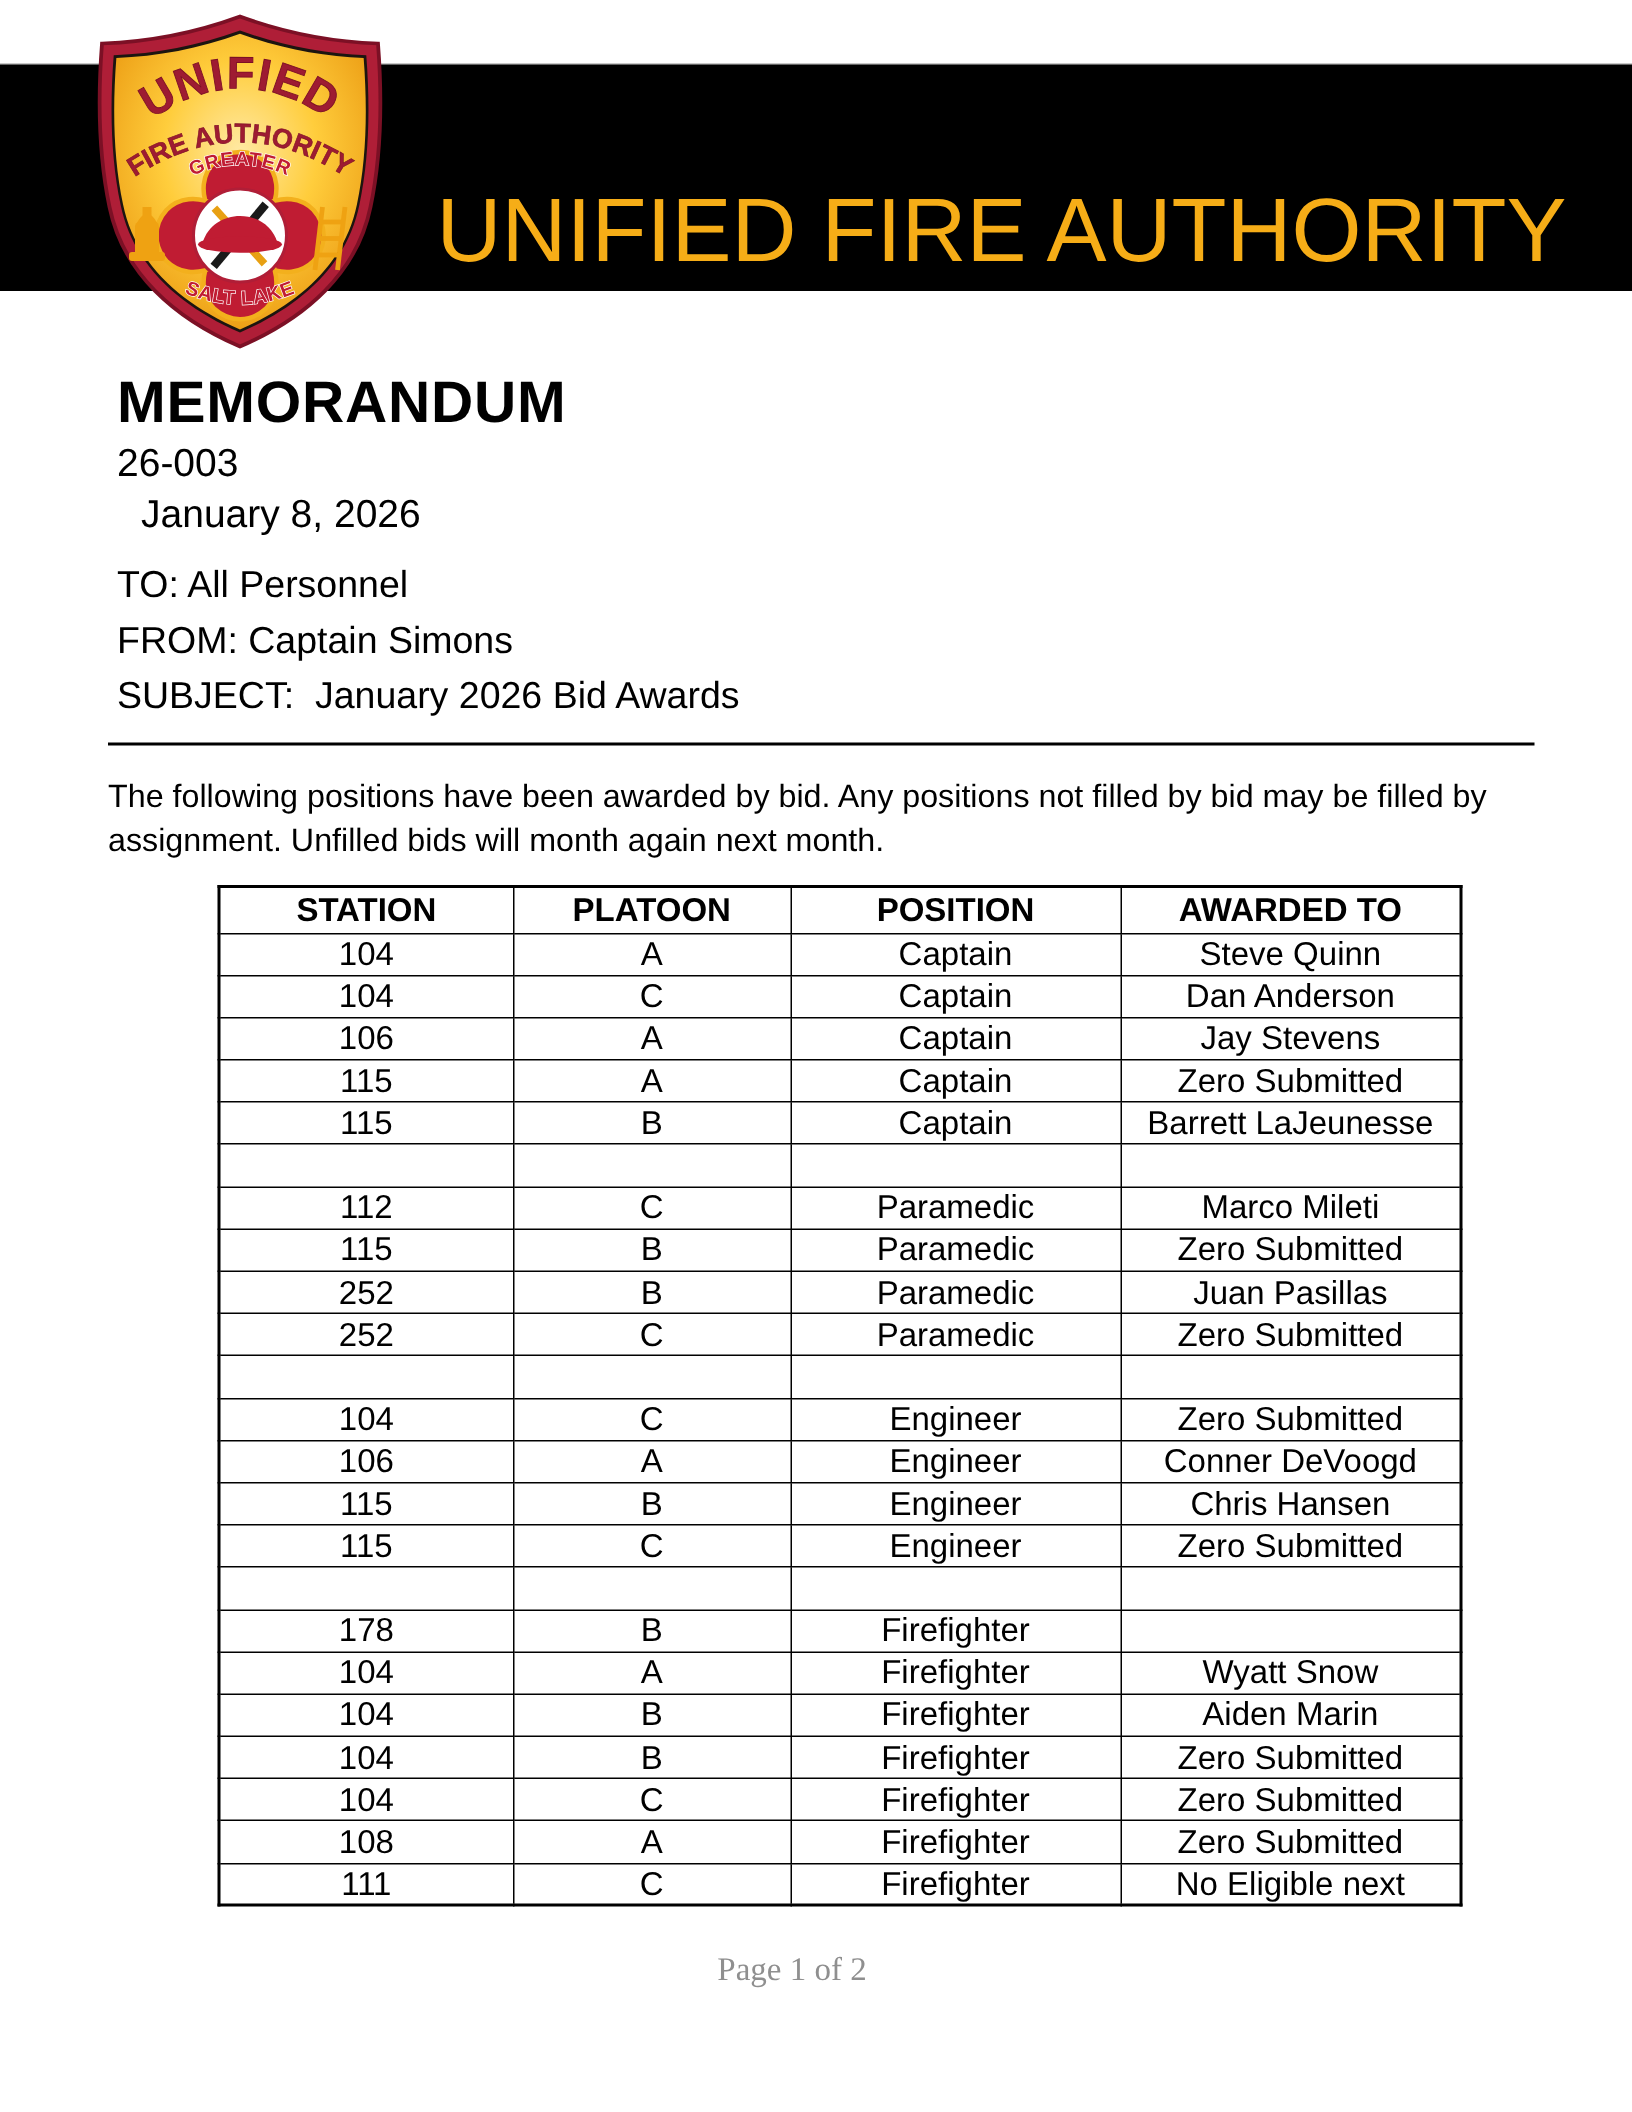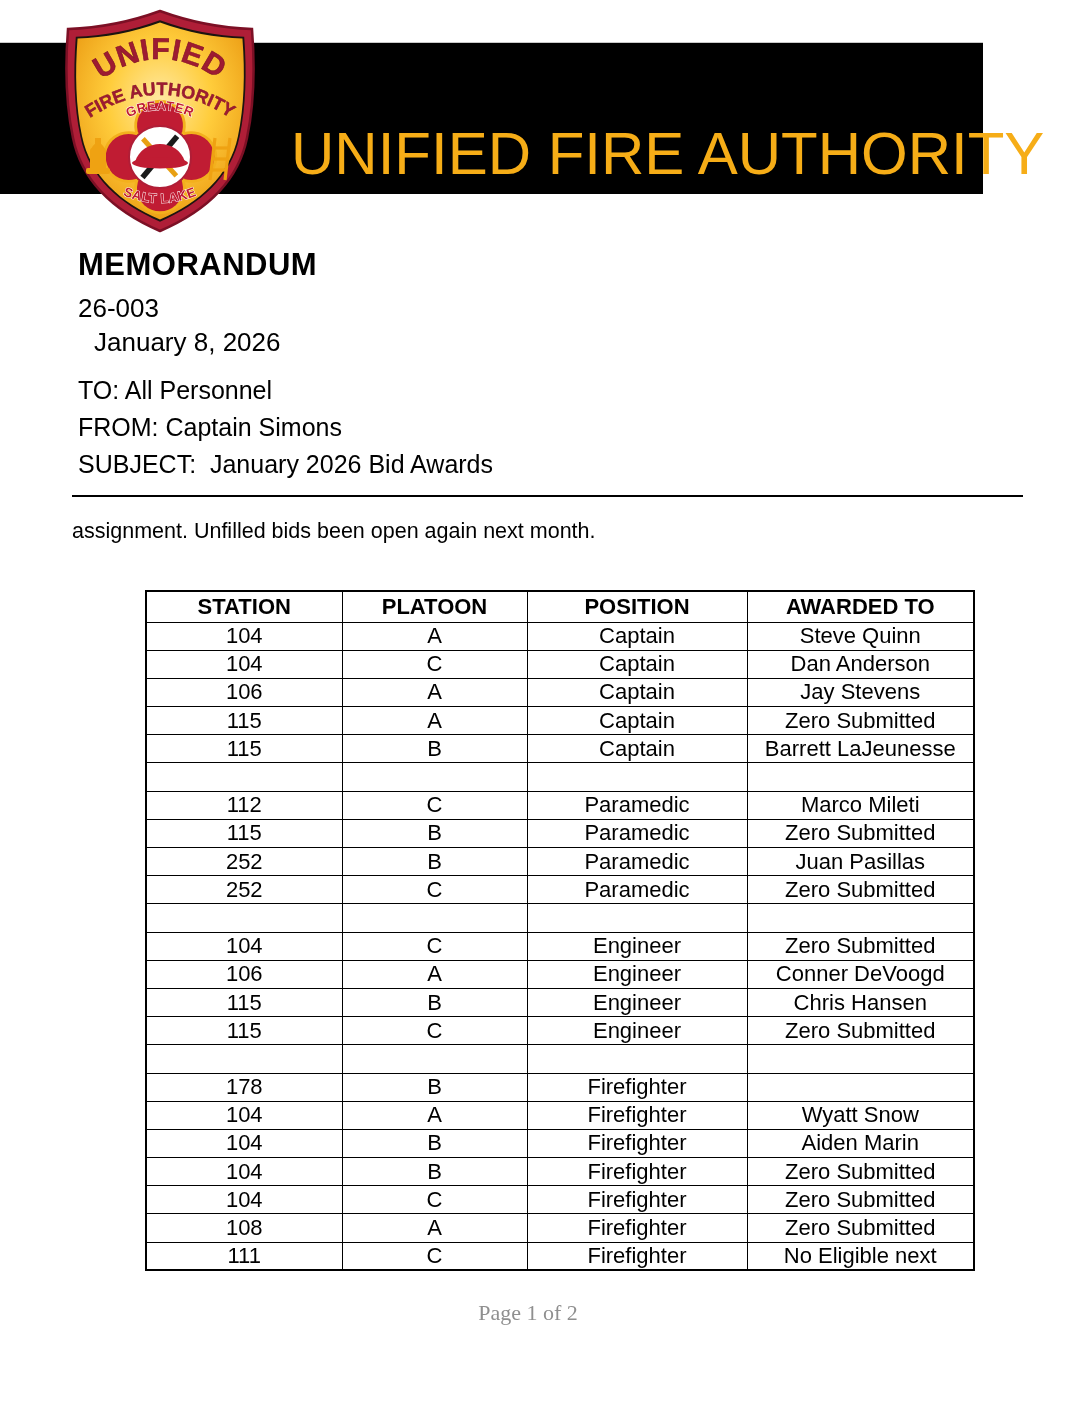--- a/index.html
+++ b/index.html
@@ -3,31 +3,31 @@
 <meta charset="utf-8">
 <style>
   * { margin:0; padding:0; box-sizing:border-box; }
   html,body { background:#ffffff; }
   .page {
     position:relative; width:1088px; height:1408px; background:#ffffff;
     font-family:"Liberation Sans", sans-serif; color:#000; overflow:hidden;
   }
   
   .banner {
-    position:absolute; left:0; top:42px; width:983px; height:152px;
+    position:absolute; left:0; top:42px; width:1088px; height:152px;
     background:#000000; border-top:1px solid #c9c9c9;
   }
   .banner-title {
     position:absolute; left:291px; top:81px; font-size:60px; line-height:1;
     font-weight:400; white-space:nowrap;
   }
   
   .logo { position:absolute; left:60px; top:8px; width:200px; height:226px; z-index:2; }
   
-  .memo-heading { position:absolute; left:78px; top:247px; font-size:31px; font-weight:bold; letter-spacing:.5px; }
+  .memo-heading { position:absolute; left:78px; top:247px; font-size:39px; font-weight:bold; letter-spacing:.5px; }
   .memo-number  { position:absolute; left:78px; top:293px; font-size:26px; }
   .memo-date    { position:absolute; left:94px; top:327px; font-size:26px; }
   .field-line   { position:absolute; left:78px; font-size:25px; white-space:pre; }
   .field-to      { top:376px; }
   .field-from    { top:413px; }
   .field-subject { top:450px; }
   .rule { position:absolute; left:72px; top:495px; width:951px; border:none; border-top:2px solid #000; }
   .intro { position:absolute; left:72px; top:517px; width:960px; font-size:21.5px; }
   .intro div { line-height:28.5px; white-space:nowrap; }
   
@@ -127,21 +127,22 @@
   <div class="memo-number">26-003</div>
   <div class="memo-date">January 8, 2026</div>
 
   <div class="field-line field-to">TO: All Personnel</div>
   <div class="field-line field-from">FROM: Captain Simons</div>
   <div class="field-line field-subject">SUBJECT:  January 2026 Bid Awards</div>
 
   <hr class="rule">
 
   <div class="intro">
-    <div>assignment. Unfilled bids been open again next month.</div>
+    <div>The following positions have been awarded by bid. Any positions not filled by bid may be filled by</div>
+    <div>assignment. Unfilled bids will month again next month.</div>
   </div>
 
   <table class="bids">
     <colgroup>
         <col class="c1">
         <col class="c2">
         <col class="c3">
         <col class="c4">
       </colgroup>
     <thead>

